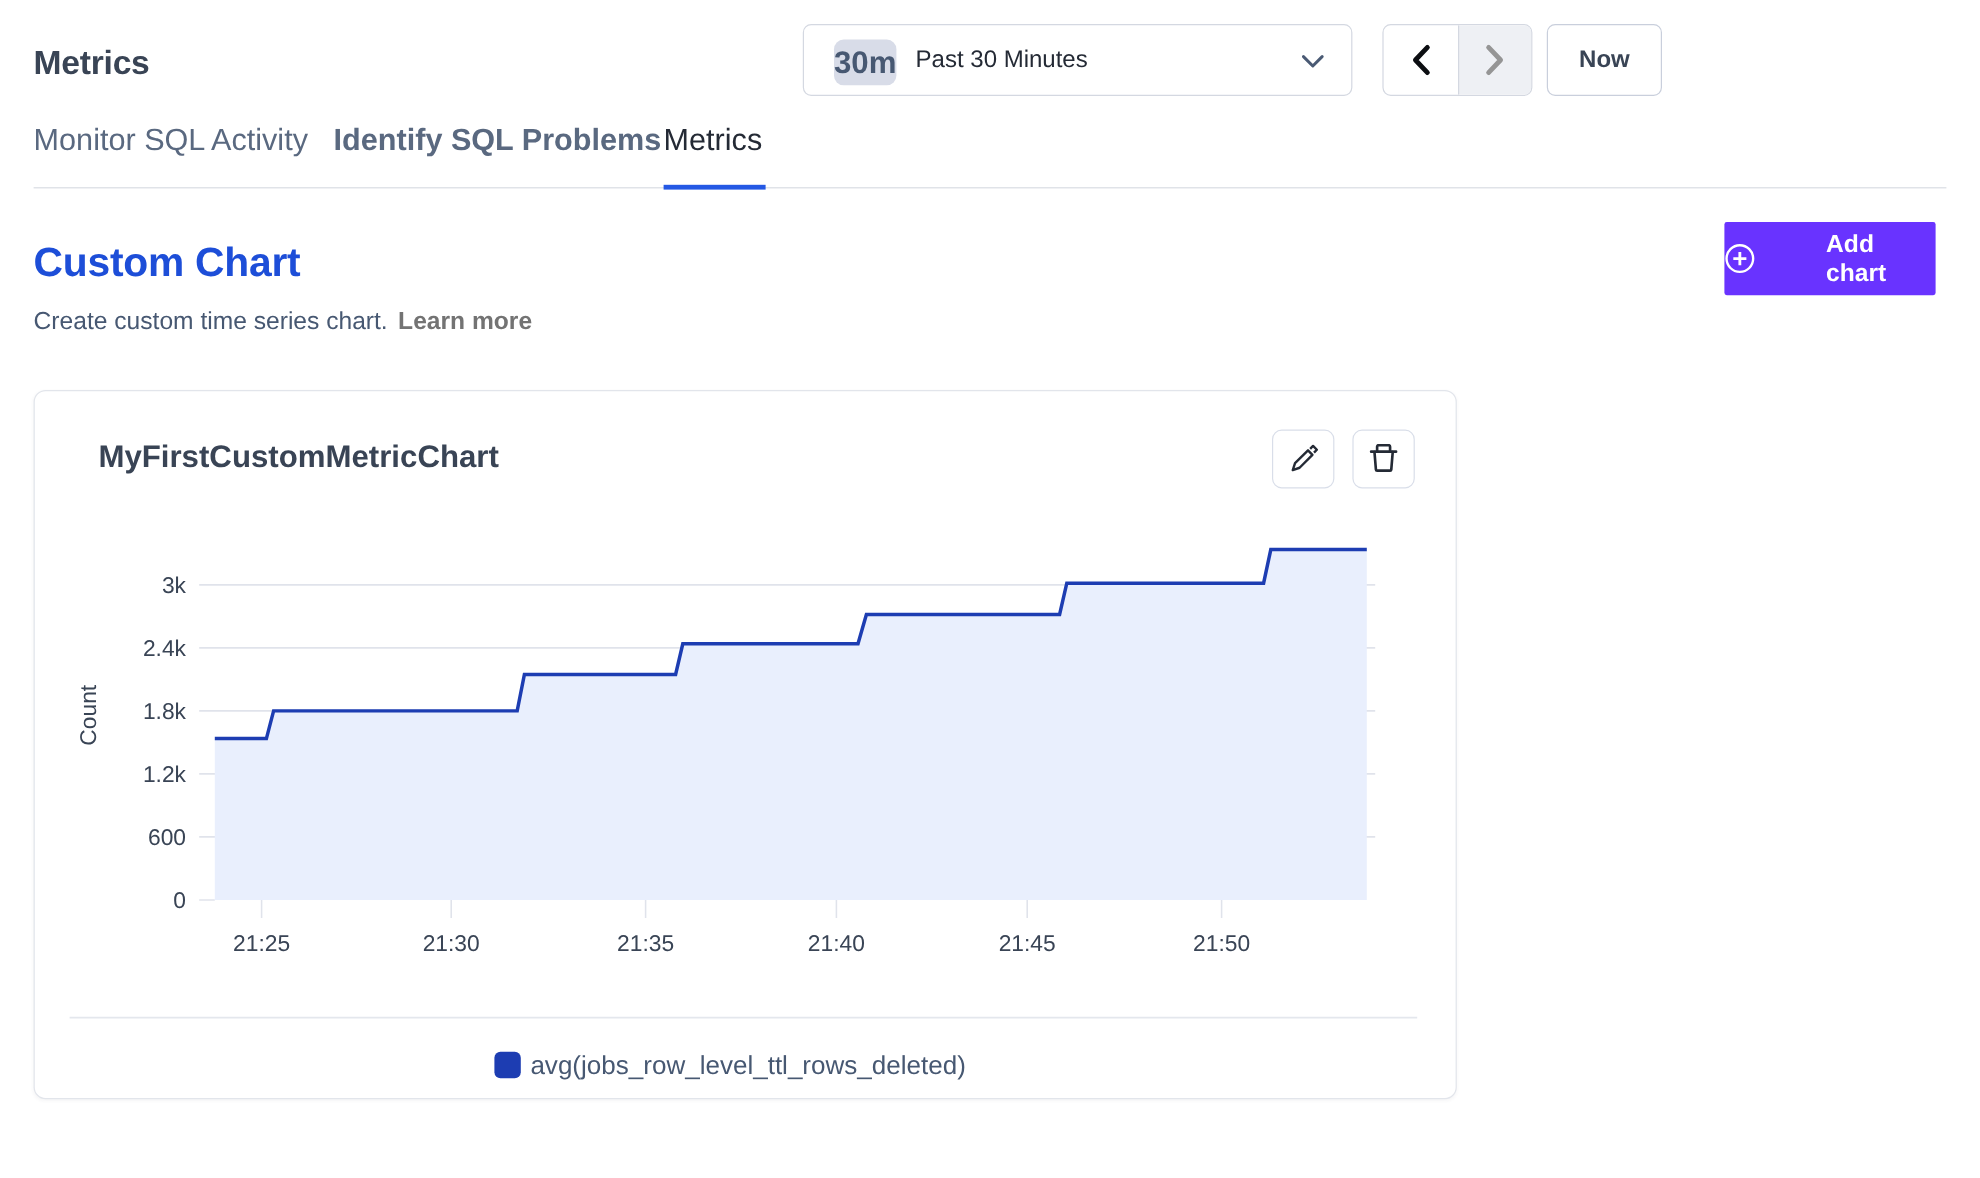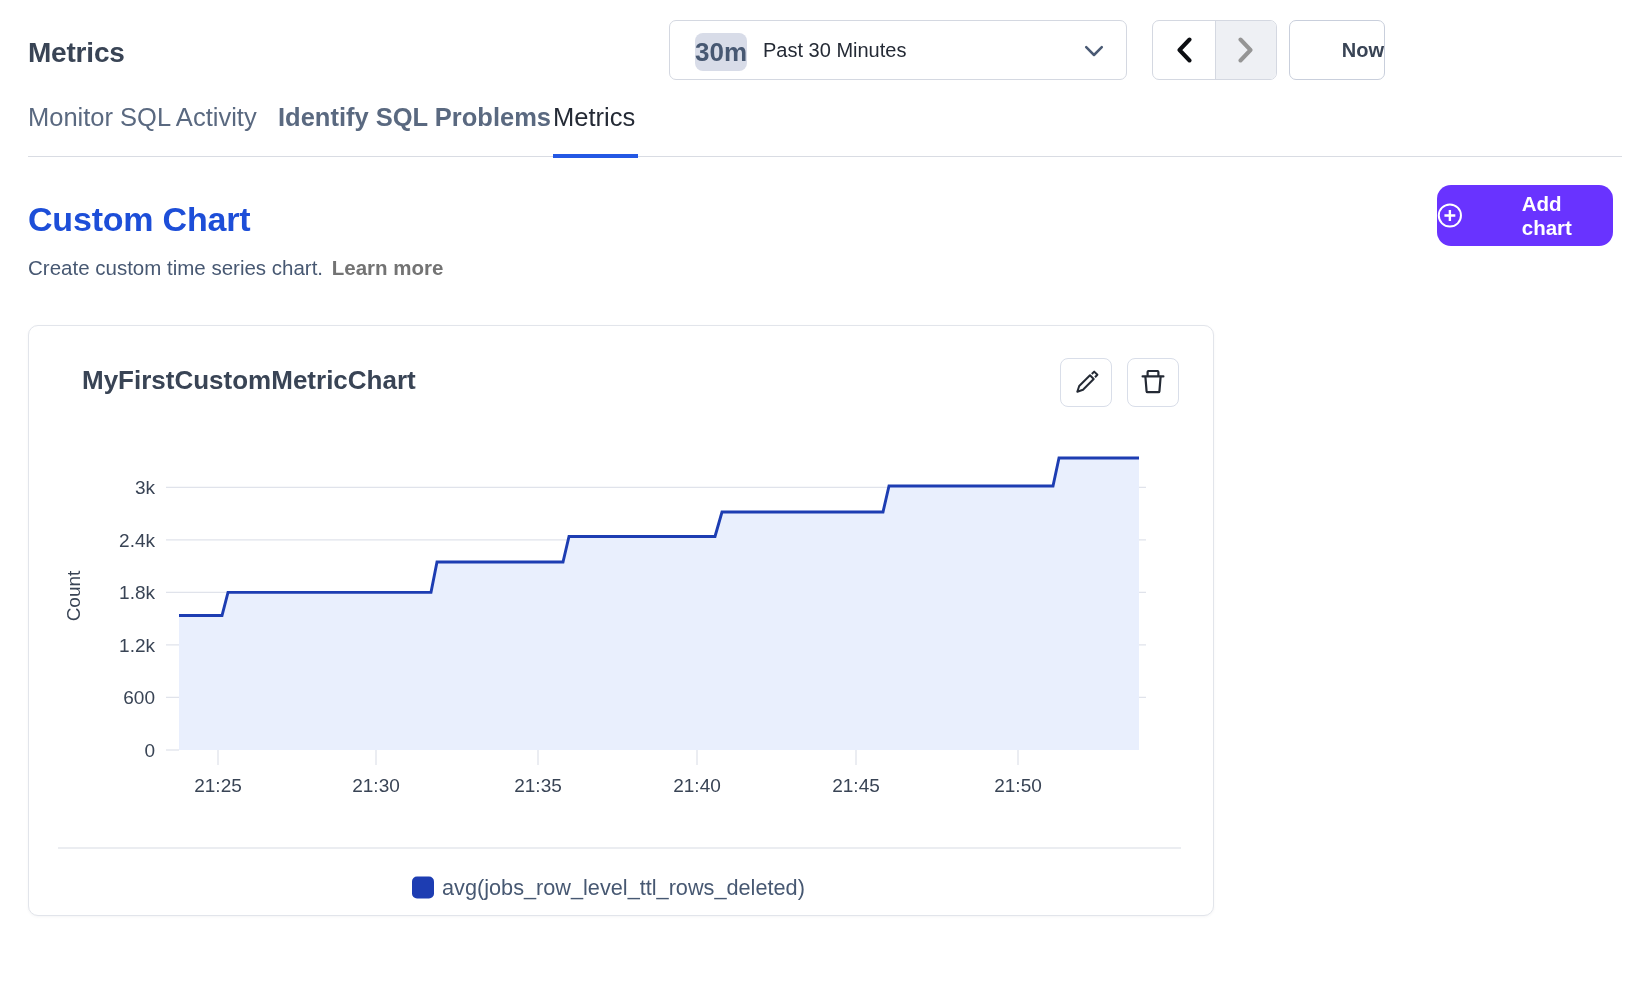--- a/index.html
+++ b/index.html
@@ -7,33 +7,33 @@
   .abs { position:absolute; }
   #h-metrics { left:28px; top:37px; font-size:28px; font-weight:bold; color:#394455; letter-spacing:-0.2px; }
   
   #timesel { left:669px; top:20px; width:458px; height:60px; border:1px solid #d4d8e1; border-radius:7px; background:#fff; }
   #badge30m { left:695px; top:33px; width:52px; height:38px; background:#d8dce8; border-radius:8px; color:#475872; font-size:26px; font-weight:bold; text-align:center; line-height:38px; }
   #past30 { left:763px; top:39px; font-size:20px; font-weight:normal; color:#242a35; }
   
   #arrows { left:1152px; top:20px; width:125px; height:60px; border:1px solid #d4d8e1; border-radius:7px; background:#fff; overflow:hidden; display:flex; }
   #arrows .half { width:50%; height:100%; display:flex; align-items:center; justify-content:center; }
   #arrows .right { background:#eef0f4; border-left:1px solid #d4d8e1; }
-  #btn-now { left:1289px; top:20px; width:96px; height:60px; border:1px solid #c9cfdc; border-radius:7px; background:#fff; color:#394455; font-size:20px; font-weight:bold; text-align:right; line-height:58px; }
+  #btn-now { left:1289px; top:20px; width:96px; height:60px; border:1px solid #c9cfdc; border-radius:7px; background:#fff; color:#394455; font-size:20px; font-weight:bold; text-align:center; line-height:58px; }
   
   .tab { top:103px; font-size:25.5px; color:#5a6980; }
   #tab1 { left:28px; }
   #tab2 { left:278px;font-weight:bold; }
   #tab3 { left:553px; color:#242a35; }
   #tabline { left:28px; top:156px; width:1594px; height:1px; background:#d9dce3; }
   #tabul { left:553px; top:154px; width:85px; height:4px; background:#2458e4; }
   
   #h-custom { left:28px; top:199.5px; font-size:34px; font-weight:bold; color:#1d4ed8; letter-spacing:-0.2px; }
   #desc { left:28px; top:255.5px; font-size:20.5px; color:#475872; }
   #desc b { color:#737373; margin-left:3px; }
-  #btn-add { left:1437px; top:185px; width:176px; height:61px; background:#6933ff; border-radius:14px; color:#fff; display:flex; align-items:center; justify-content:center; font-size:20.5px; font-weight:bold;gap:47px; }
+  #btn-add { left:1437px; top:185px; width:176px; height:61px; background:#6933ff; border-radius:2px; color:#fff; display:flex; align-items:center; justify-content:center; font-size:20.5px; font-weight:bold;gap:47px; }
   #btn-add svg { margin-right:12px; }
   
   #card { left:28px; top:325px; width:1186px; height:591px; background:#fff; border:1px solid #e2e5eb; border-radius:10px; box-shadow:0 1px 3px rgba(50,60,80,0.05); }
   #cardtitle { left:59px; top:364.5px; font-size:26px; font-weight:bold; color:#394455;margin-left:23px; }
   .iconbtn { top:358px; width:52px; height:49px; border:1px solid #d9dee9; border-radius:8px; background:#fff; display:flex; align-items:center; justify-content:center; }
   #btn-edit { left:1060px; }
   #btn-del { left:1127px; }
   #chartsvg { left:28px; top:325px; }
 </style>
 </head>

